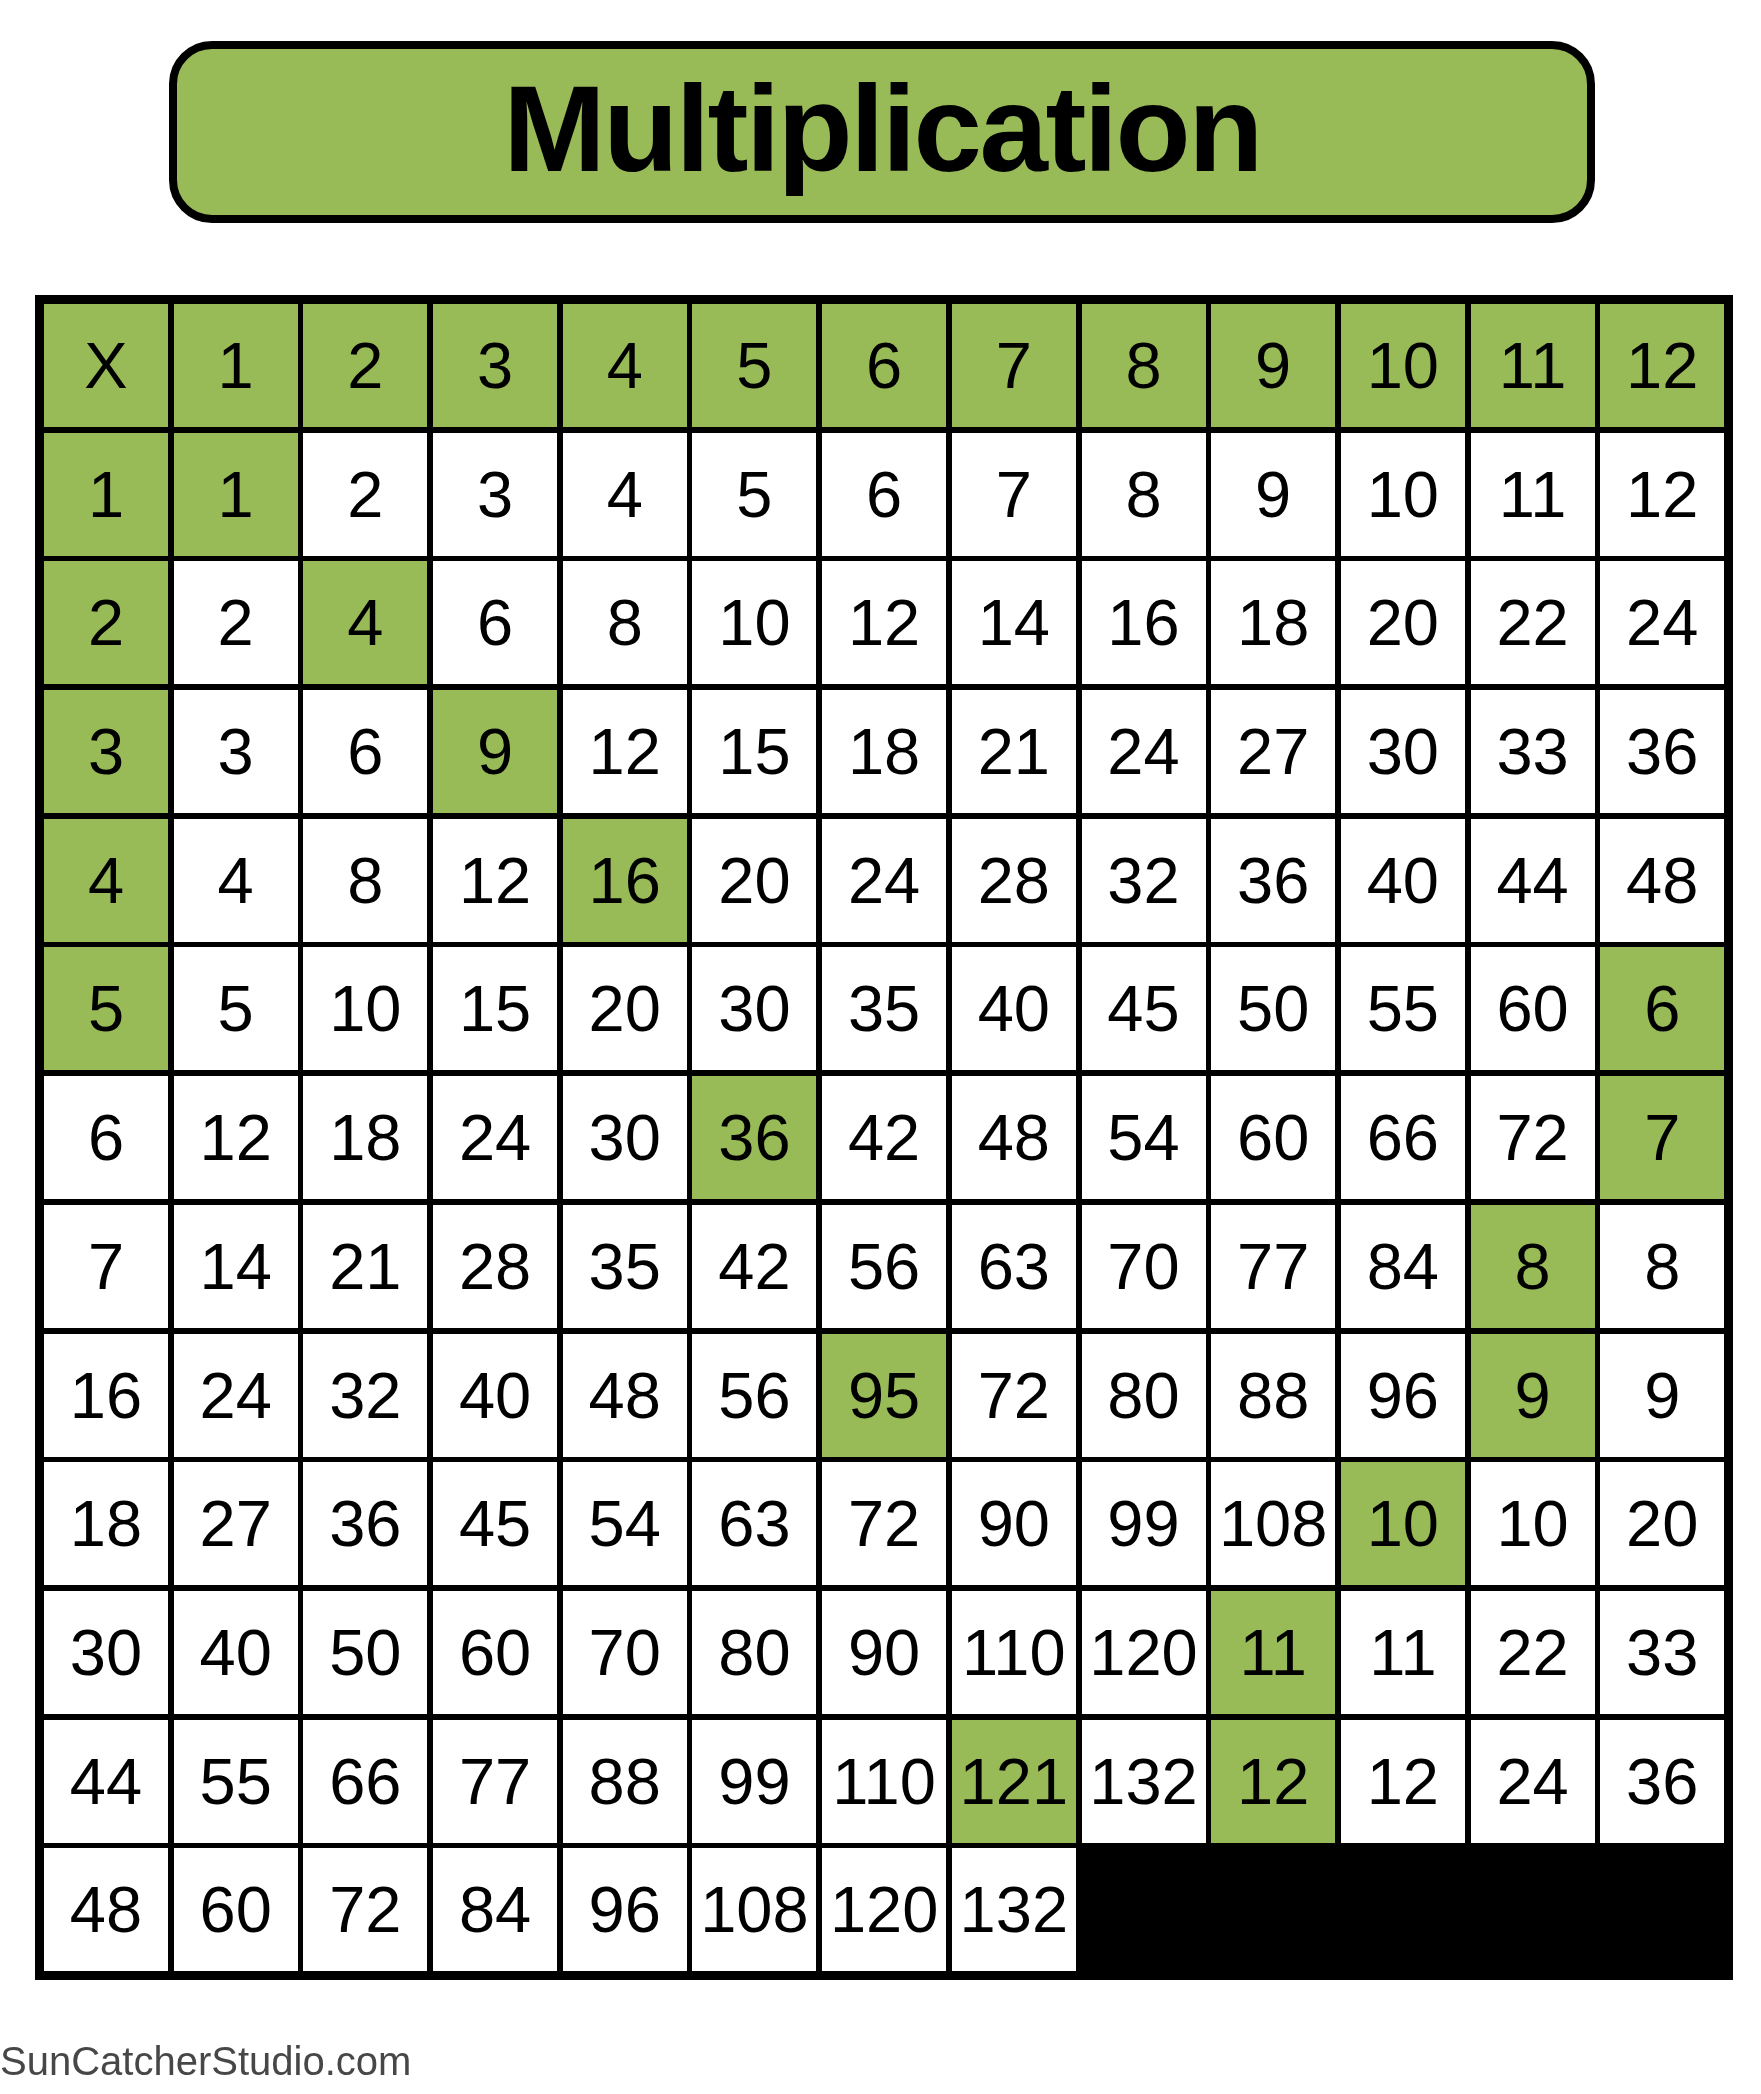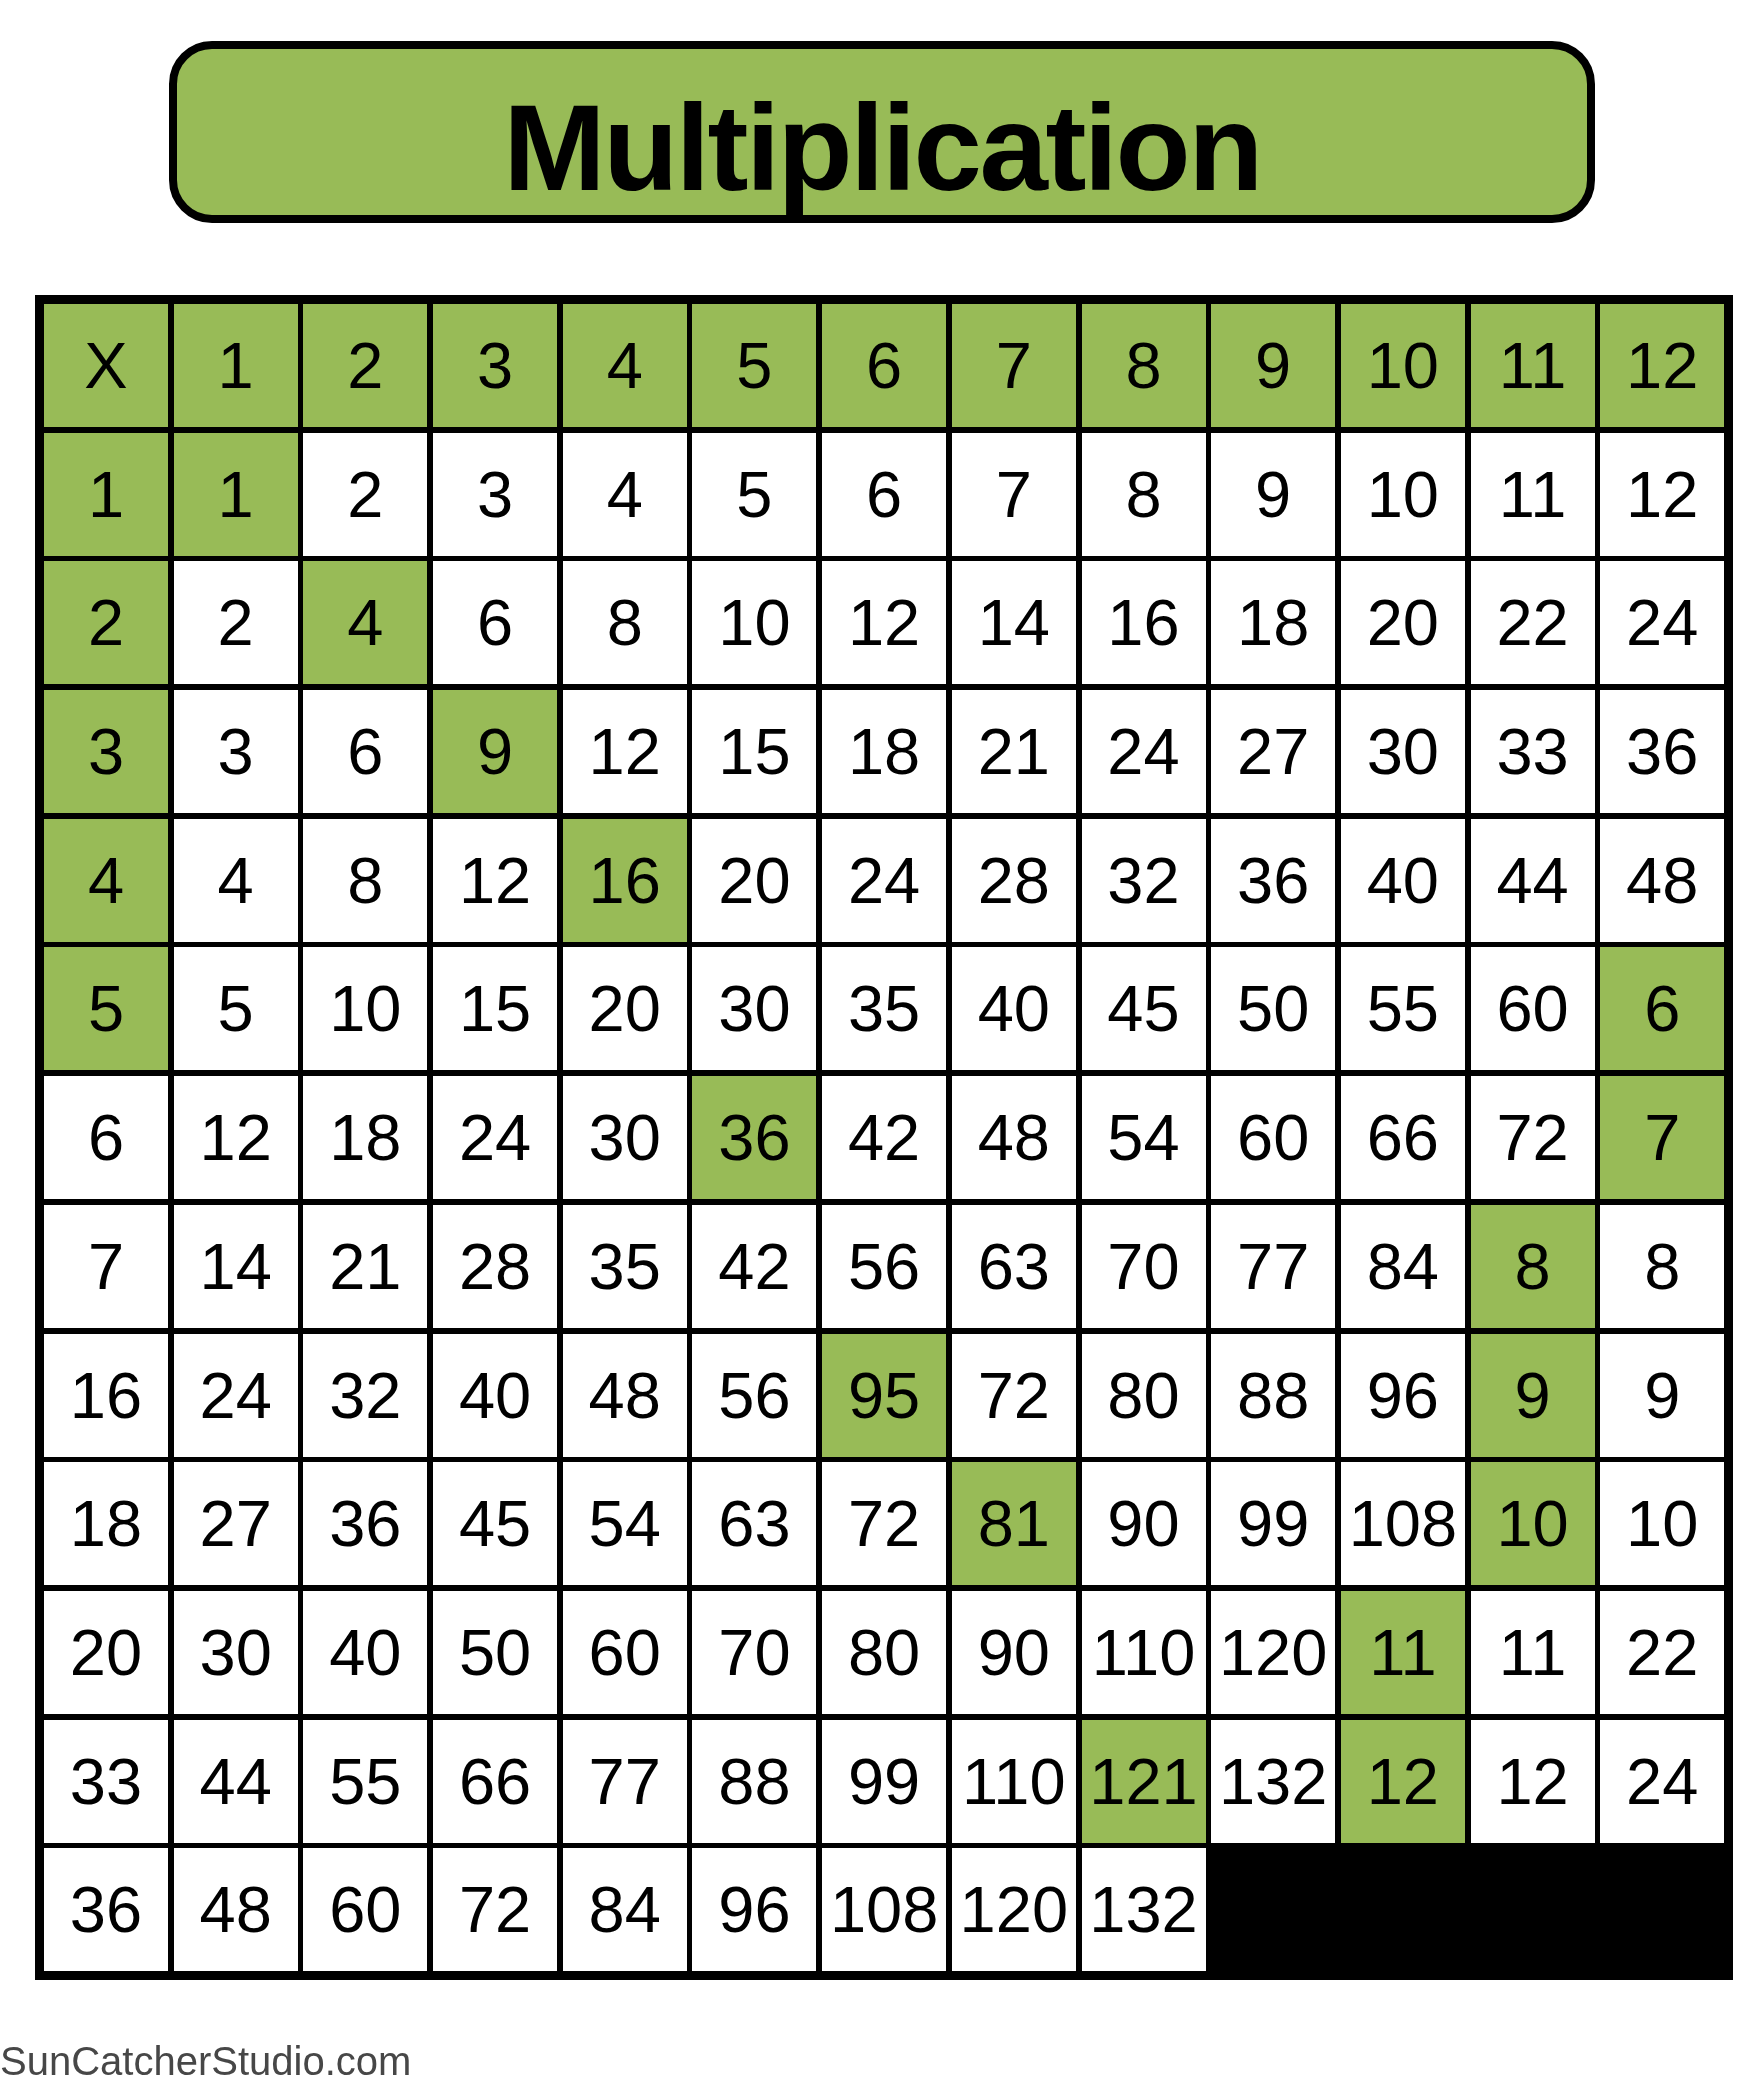--- a/index.html
+++ b/index.html
@@ -18,21 +18,21 @@
     position: absolute;
     left: 169px;
     top: 41px;
     width: 1426px;
     height: 182px;
     background: var(--green, #98BB57);
     border: 8.2px solid var(--line, #000000);
     border-radius: 43px;
     box-sizing: border-box;
     display: flex;
-    align-items: flex-end;
+    align-items: center;
     justify-content: center;
   }
   .banner-title {
     font-size: 123px;
     font-weight: bold;
     letter-spacing: -2.5px;
     color: var(--text, #000000);
     line-height: 1;
     padding-bottom: 6.5px;
   }
@@ -195,21 +195,20 @@
     <div class="cell">96</div>
     <div class="cell green">9</div>
     <div class="cell">9</div>
     <div class="cell">18</div>
     <div class="cell">27</div>
     <div class="cell">36</div>
     <div class="cell">45</div>
     <div class="cell">54</div>
     <div class="cell">63</div>
     <div class="cell">72</div>
-    <div class="cell green">81</div>
     <div class="cell">90</div>
     <div class="cell">99</div>
     <div class="cell">108</div>
     <div class="cell green">10</div>
     <div class="cell">10</div>
     <div class="cell">20</div>
     <div class="cell">30</div>
     <div class="cell">40</div>
     <div class="cell">50</div>
     <div class="cell">60</div>

